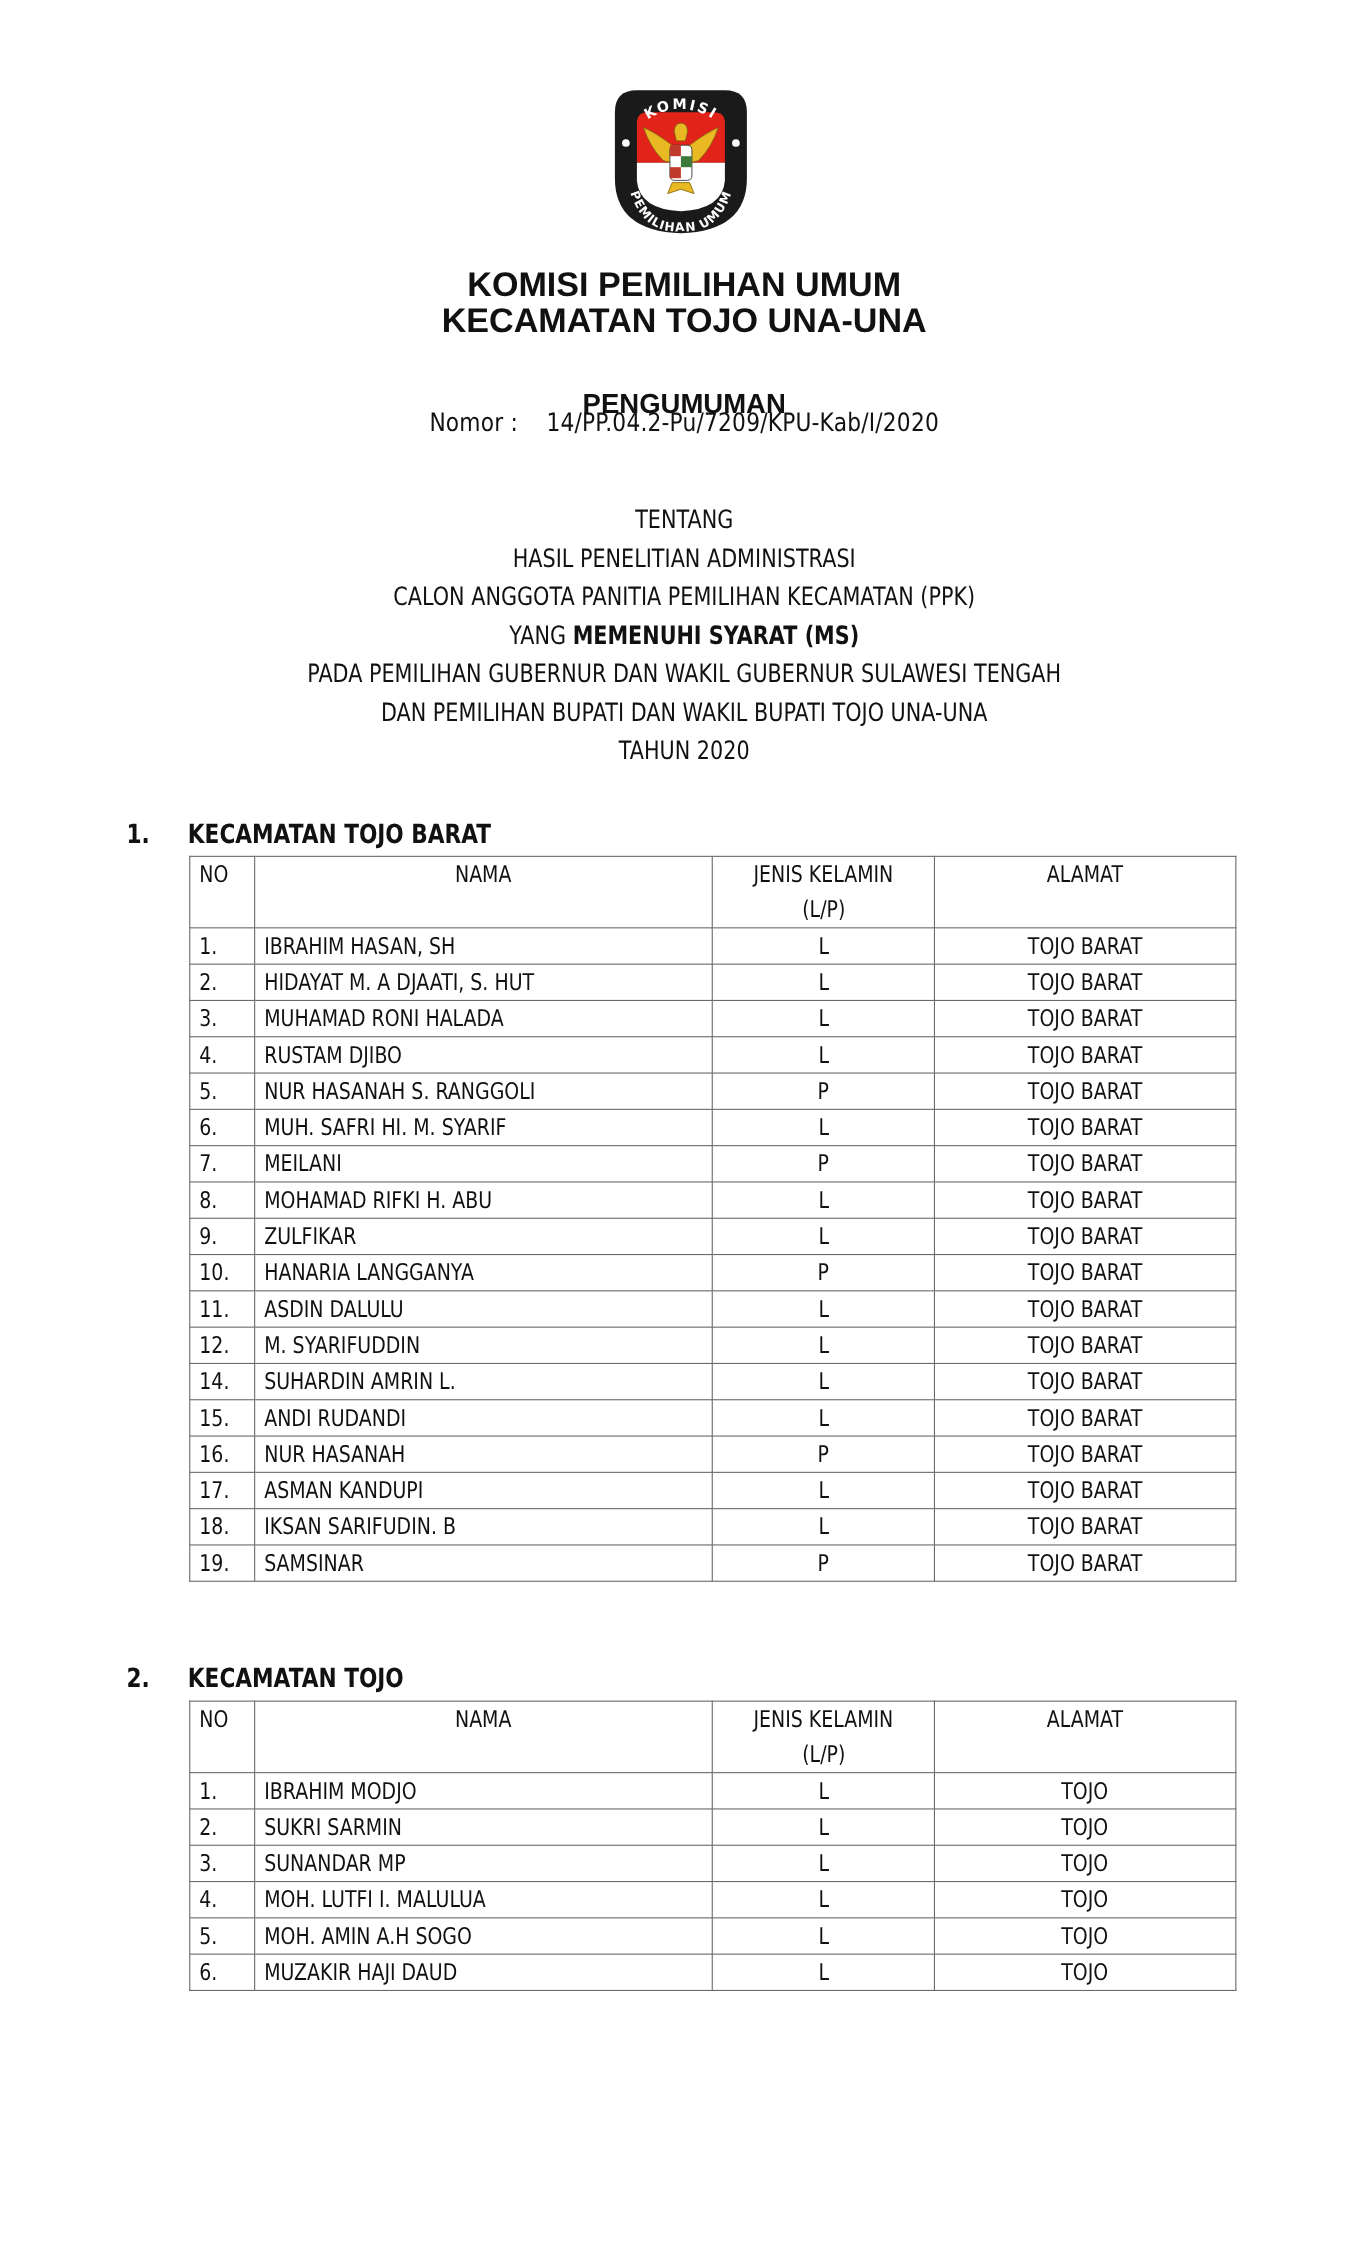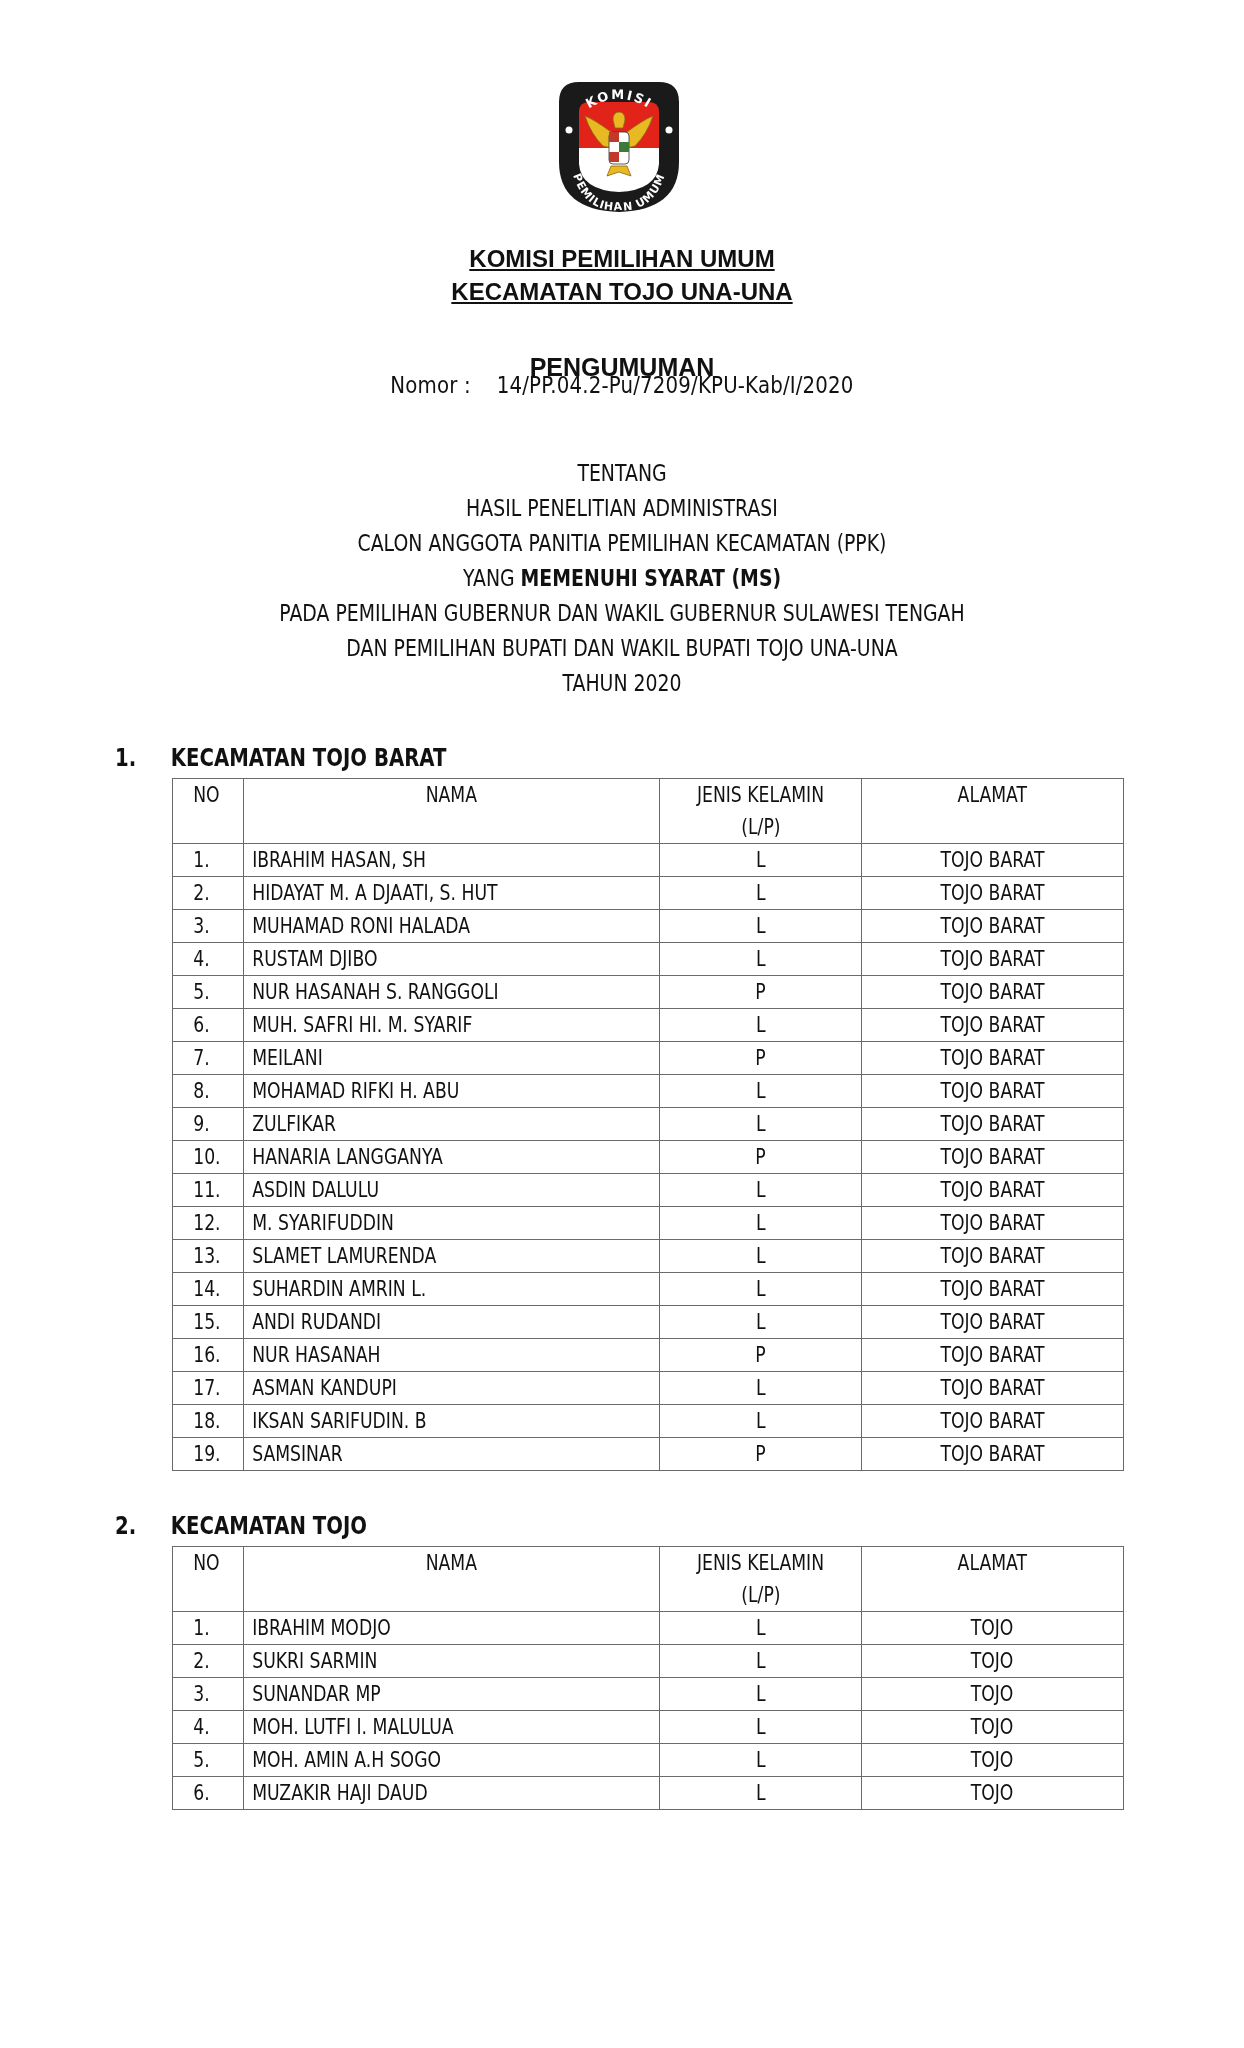--- a/index.html
+++ b/index.html
@@ -1,31 +1,31 @@
 <!DOCTYPE html>
 <html><head>
 <meta charset="utf-8">
 <style>
   html, body { margin: 0; padding: 0; background: #ffffff; }
   body { width: 1244px; height: 2048px; position: relative; overflow: hidden; color: #111; font-family: "Liberation Sans", sans-serif; }
   .logo { position: absolute; left: 545px; top: 72px; width: 148px; height: 148px; }
   .center { position: absolute; left: 0; width: 1244px; text-align: center; }
-  .org { top: 242px; font-weight: bold; font-size: 24px; line-height: 33px; font-family: "Liberation Sans", sans-serif; text-decoration: underline; }
+  .org { top: 242px; font-weight: bold; font-size: 31px; line-height: 33px; font-family: "Liberation Sans", sans-serif; }
   .title { top: 352px; font-weight: bold; font-size: 25px; line-height: 30px; }
   .nomor { top: 370px; font-size: 23px; line-height: 30px; font-family: "DejaVu Sans", sans-serif; transform: scaleX(0.86); letter-spacing: 0.2px; }
   .about { top: 456px; font-size: 23px; line-height: 35px; font-family: "DejaVu Sans", sans-serif; }
   .about div { transform: scaleX(0.82); transform-origin: center; }
   .about b { font-weight: bold; }
   .sec-head { position: absolute; left: 115px; font-weight: bold; font-size: 24px; font-family: "DejaVu Sans", sans-serif; transform: scaleX(0.82); transform-origin: left; white-space: nowrap; }
   .sec-head .num { display: inline-block; width: 68px; }
   table { position: absolute; left: 172px; width: 952px; border-collapse: collapse; font-family: "DejaVu Sans", sans-serif; font-size: 21px; }
   td, th { border: 1.5px solid #6a6a6a; padding: 0; height: 32px; font-weight: normal; vertical-align: middle; }
   th { vertical-align: top; height: 64px; line-height: 32px; }
   .cell { display: inline-block; transform: scaleX(0.82); white-space: nowrap; }
-  .c-no { width: 58px; text-align: left; padding-left: 12px; }
+  .c-no { width: 58px; text-align: left; }
   .c-no .cell { transform-origin: left; padding-left: 10px; }
   .c-nama { width: 415px; text-align: left; }
   .c-nama .cell { transform-origin: left; padding-left: 10px; }
   th.c-nama { text-align: center; }
   th.c-nama .cell { transform-origin: center; padding-left: 0; }
   .c-jk { width: 201px; text-align: center; }
   .c-al { text-align: center; }
   th .cell { transform-origin: center; }
 </style>
 </head>
@@ -168,26 +168,20 @@
         <td class="c-jk"><span class="cell">L</span></td>
         <td class="c-al"><span class="cell">TOJO BARAT</span></td>
       </tr>
       <tr>
         <td class="c-no"><span class="cell">12.</span></td>
         <td class="c-nama"><span class="cell">M. SYARIFUDDIN</span></td>
         <td class="c-jk"><span class="cell">L</span></td>
         <td class="c-al"><span class="cell">TOJO BARAT</span></td>
       </tr>
       <tr>
-        <td class="c-no"><span class="cell">13.</span></td>
-        <td class="c-nama"><span class="cell">SLAMET LAMURENDA</span></td>
-        <td class="c-jk"><span class="cell">L</span></td>
-        <td class="c-al"><span class="cell">TOJO BARAT</span></td>
-      </tr>
-      <tr>
         <td class="c-no"><span class="cell">14.</span></td>
         <td class="c-nama"><span class="cell">SUHARDIN AMRIN L.</span></td>
         <td class="c-jk"><span class="cell">L</span></td>
         <td class="c-al"><span class="cell">TOJO BARAT</span></td>
       </tr>
       <tr>
         <td class="c-no"><span class="cell">15.</span></td>
         <td class="c-nama"><span class="cell">ANDI RUDANDI</span></td>
         <td class="c-jk"><span class="cell">L</span></td>
         <td class="c-al"><span class="cell">TOJO BARAT</span></td>

